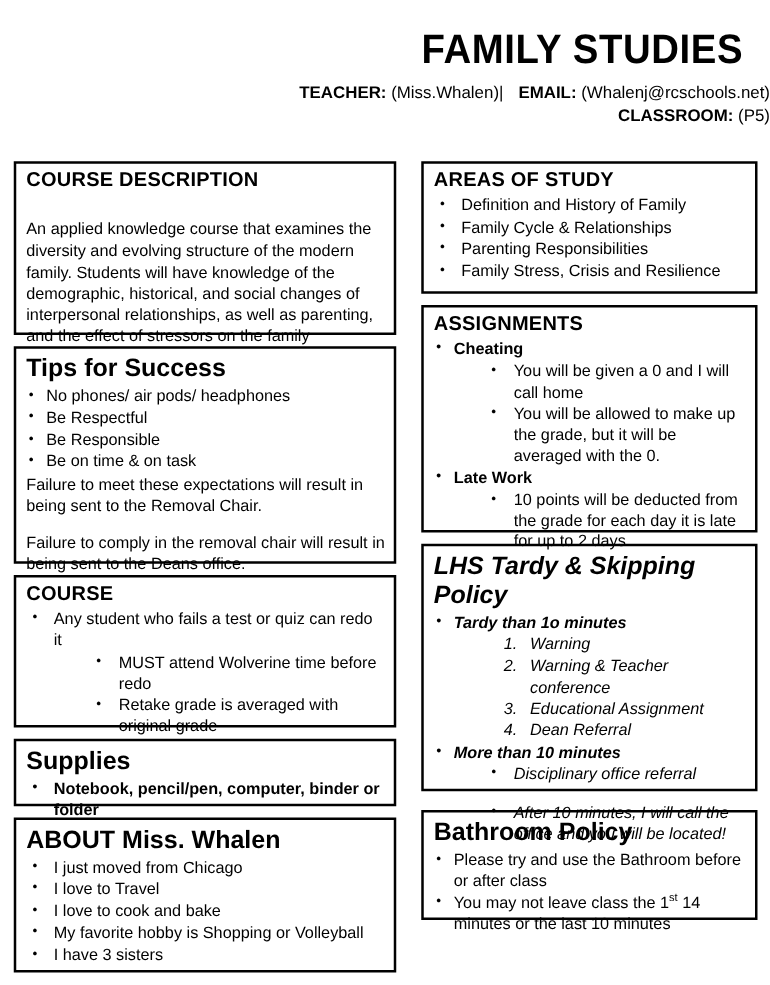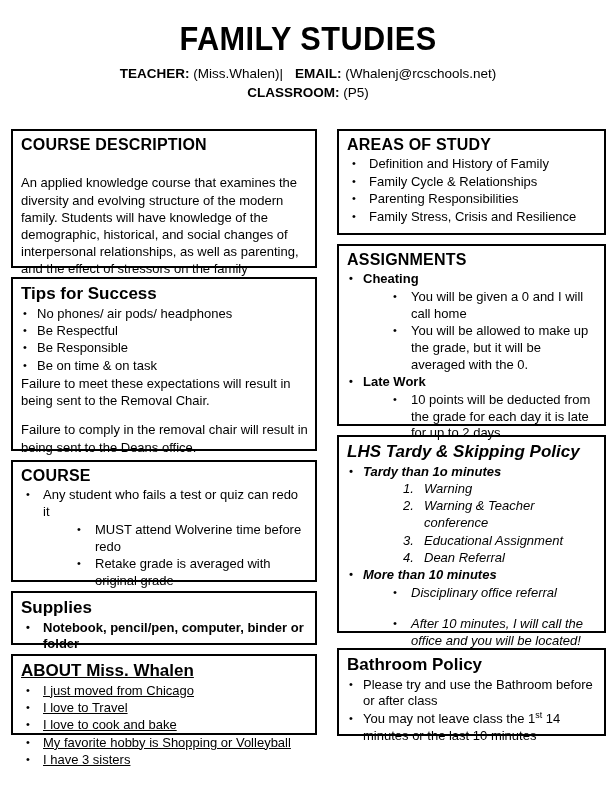--- a/index.html
+++ b/index.html
@@ -11,21 +11,21 @@
     width: 616px;
     height: 788px;
     font-family: "Liberation Sans", sans-serif;
     color: #000000;
     position: relative;
     overflow: hidden;
   }
 
   
   .header {
-    text-align: center;
+    text-align: right;
     padding-top: 22px;
   }
   .doc-title {
     font-size: 33px;
     font-weight: bold;
     letter-spacing: 0.5px;
     line-height: 1.05;
     margin: 0 0 7px 0;
     transform: scaleX(0.93);
   }
@@ -59,21 +59,21 @@
     padding: 5px 7px 6px 8px;
     margin-bottom: 9px;
     background: #fff;
   }
   .box-title {
     font-weight: bold;
     line-height: 1.15;
     margin: 0 0 2px 0;
   }
   .title-caps  { font-size: 16px; letter-spacing: 0.2px; }
-  .title-mixed { font-size: 17px; }
+  .title-mixed { font-size: 20px; }
 
   .para {
     font-size: 13px;
     line-height: 1.32;
     margin: 0;
   }
   .para + .para { margin-top: 12px; }
   .para.first { margin-top: 20px; }
 
   
@@ -186,21 +186,21 @@
       </ul>
     </div>
 
     <div class="box" style="height:54px;">
       <div class="box-title title-mixed">Supplies</div>
       <ul class="lvl1">
         <li><span class="b bold">Notebook, pencil/pen, computer, binder or folder</span></li>
       </ul>
     </div>
 
-    <div class="box" style="height:81px;text-decoration:underline;">
+    <div class="box" style="height:124px;">
       <div class="box-title title-mixed">ABOUT Miss. Whalen</div>
       <ul class="lvl1">
         <li><span class="b">I just moved from Chicago</span></li>
         <li><span class="b">I love to Travel</span></li>
         <li><span class="b">I love to cook and bake</span></li>
         <li><span class="b">My favorite hobby is Shopping or Volleyball</span></li>
         <li><span class="b">I have 3 sisters</span></li>
       </ul>
     </div>
 

